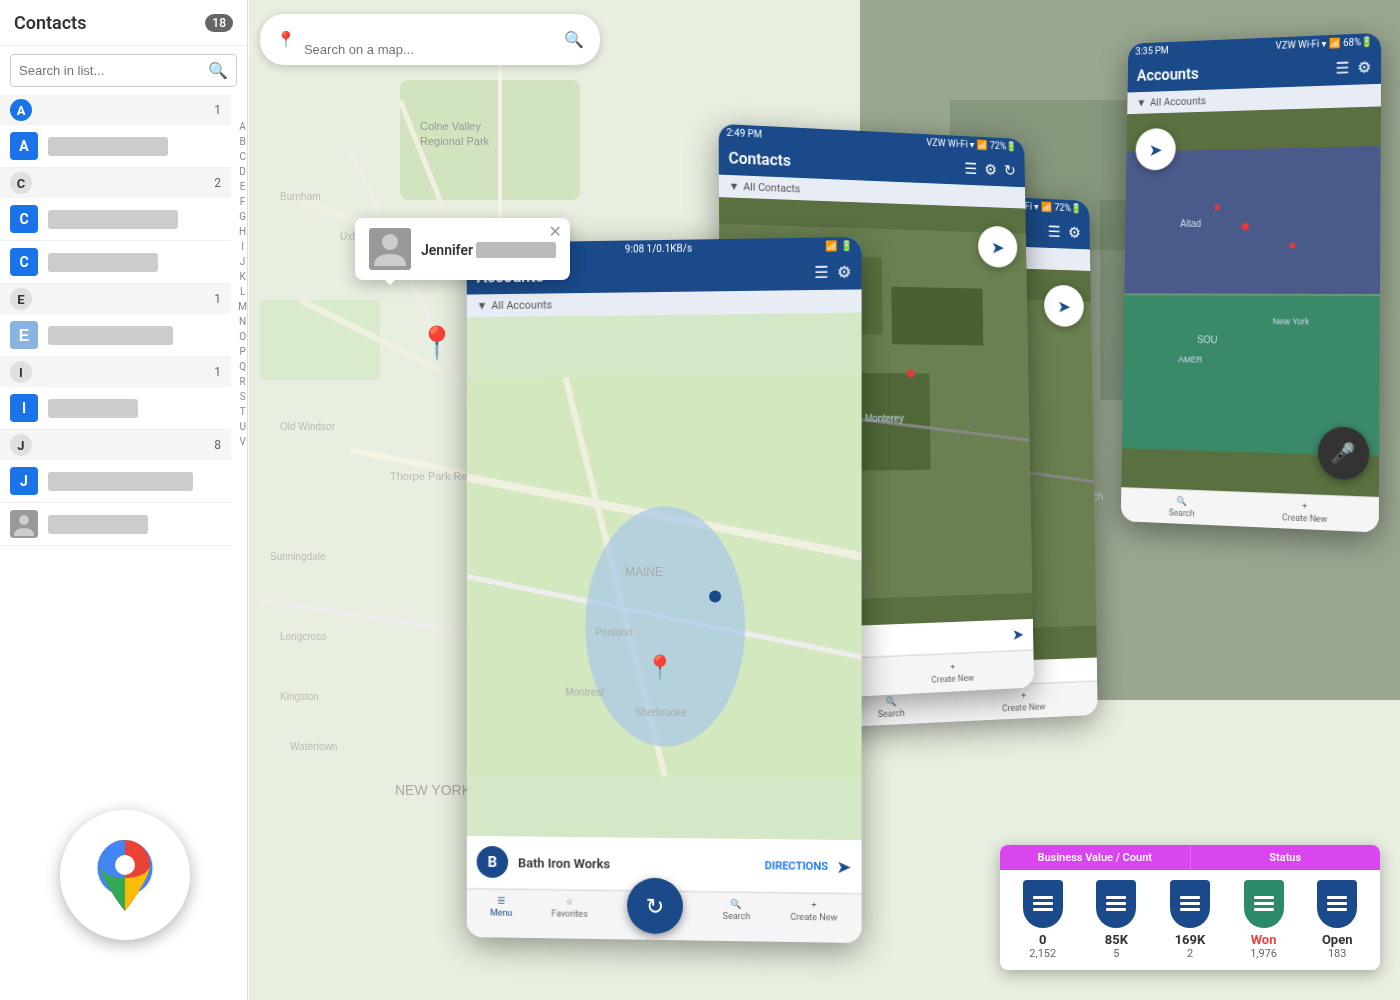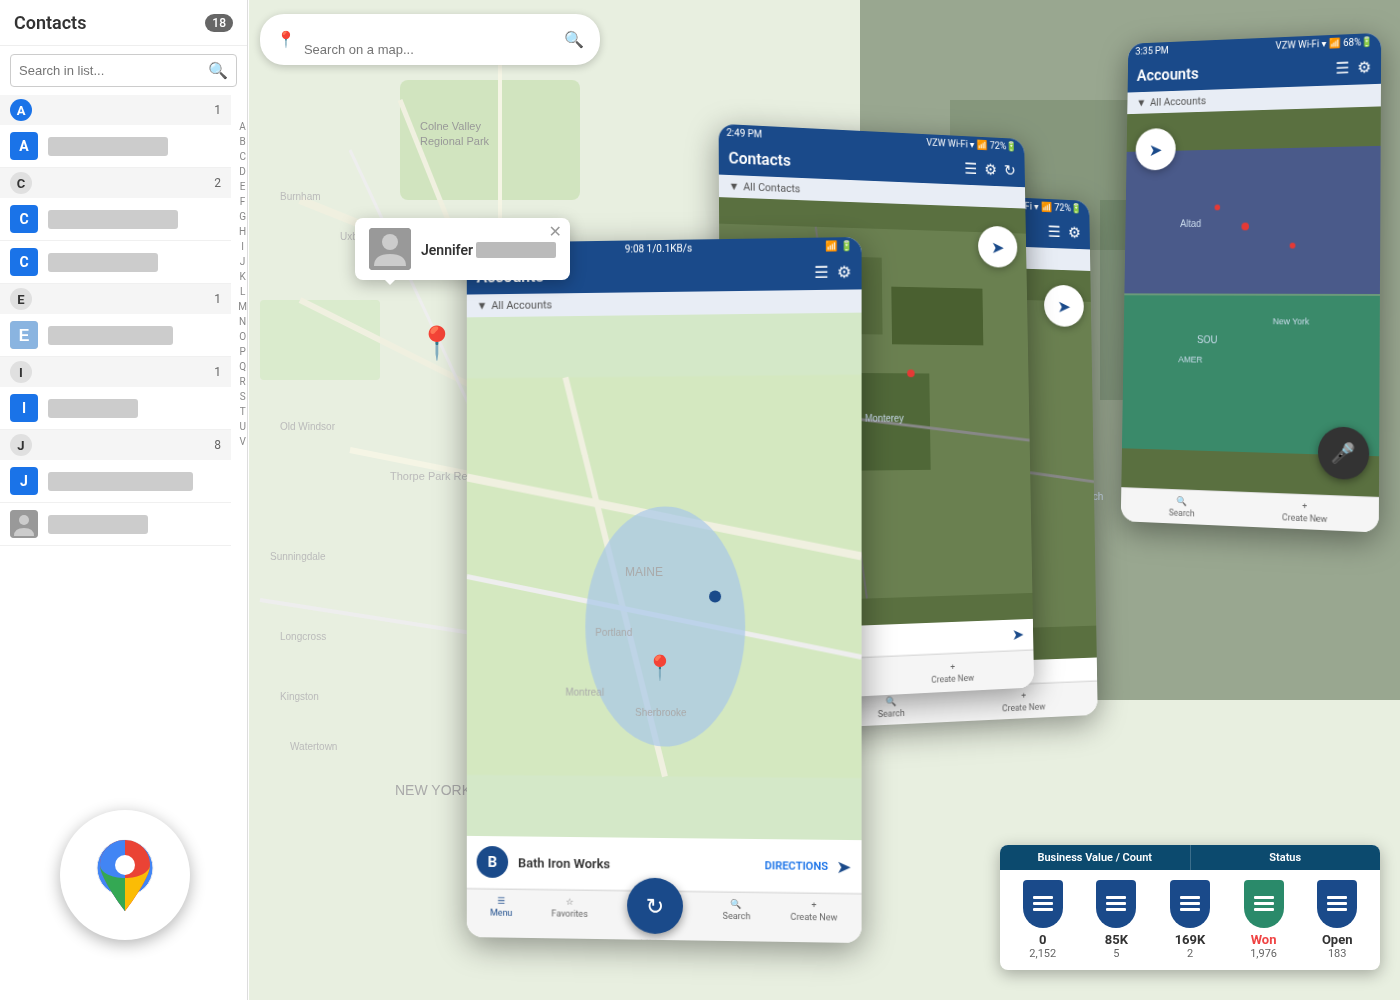--- a/index.html
+++ b/index.html
@@ -294,21 +294,21 @@
       background: #fff;
       border-radius: 8px;
       box-shadow: 0 4px 16px rgba(0,0,0,0.3);
       width: 380px;
       z-index: 12;
       overflow: hidden;
     }
 
     .business-card-header {
       display: flex;
-      background: #0c4a6e;
+      background: #d946ef;
     }
 
     .business-card-header-cell {
       flex: 1;
       color: #fff;
       font-size: 11px;
       font-weight: 600;
       padding: 6px 10px;
       text-align: center;
       border-right: 1px solid rgba(255,255,255,0.2);

